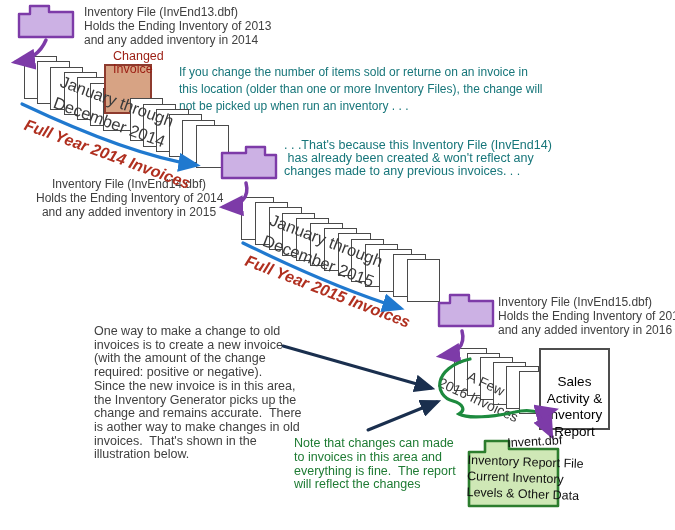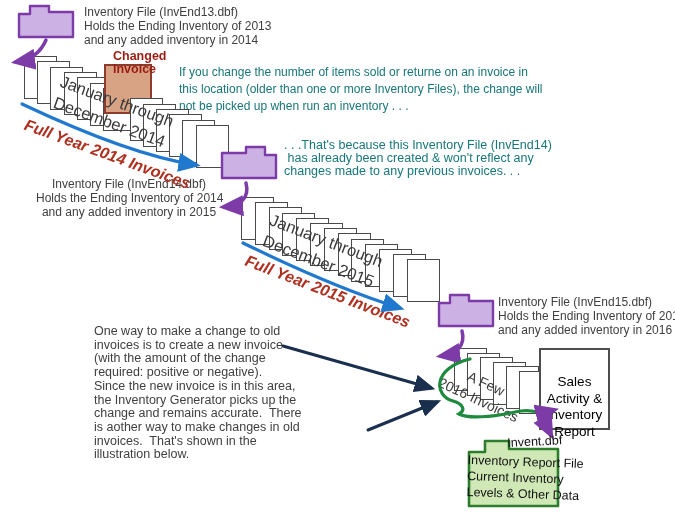--- a/index.html
+++ b/index.html
@@ -21,21 +21,21 @@
   .folder{position:absolute;z-index:2;}
   .report-box{position:absolute;left:539px;top:348px;width:71px;height:82px;
               background:#fff;border:2px solid #4d4d4d;z-index:3;
               text-align:center;white-space:pre;font-size:13.5px;line-height:16.5px;
               padding-top:24px;box-sizing:border-box;color:#000;}
   .invent-label{position:absolute;left:507px;top:436px;font-size:12.5px;color:#111;
                 transform:rotate(-3deg);transform-origin:0 0;z-index:5;white-space:pre;}
   .invent-text{position:absolute;left:468px;top:452px;width:92px;text-align:center;
                font-size:12.5px;line-height:16px;color:#111;transform:rotate(2deg);
                transform-origin:0 0;z-index:5;white-space:pre;}
-  .changed-label{position:absolute;left:113px;top:50px;font-size:12.5px;font-weight:bold;
+  .changed-label{position:absolute;left:113px;top:50px;font-size:12.5px;font-weight:normal;
                  line-height:1.05;z-index:3;white-space:pre;}
 </style>
 </head>
 <body>
 
 <div class="canvas">
 
   <svg class="folder" style="left:16px;top:2px;" width="60" height="38" viewBox="0 0 60 38">
     <path d="M3 35 L3 12 L14 12 L14 4 L33 4 L33 10 L57 10 L57 35 Z" fill="#ccb1e4" stroke="#7d3ba8" stroke-width="2.4" stroke-linejoin="round"></path>
   </svg>
@@ -121,20 +121,24 @@
   <div class="note navy" style="left:94px;top:306px;font-size:12.5px;line-height:13.7px;margin-top:19px;">One way to make a change to old
 invoices is to create a new invoice
 (with the amount of the change
 required: positive or negative).
 Since the new invoice is in this area,
 the Inventory Generator picks up the
 change and remains accurate.  There
 is aother way to make changes in old
 invoices.  That's shown in the
 illustration below.</div>
+  <div class="note green" style="left:294px;top:437px;font-size:12.5px;line-height:13.8px;">Note that changes can made
+to invoices in this area and
+everything is fine.  The report
+will reflect the changes</div>
 
   <div class="report-box">Sales
 Activity &amp;
 Inventory
 Report</div>
 
   <div class="invent-label">Invent.dbf</div>
   <div class="invent-text">Inventory Report File
 Current Inventory
 Levels &amp; Other Data</div>

